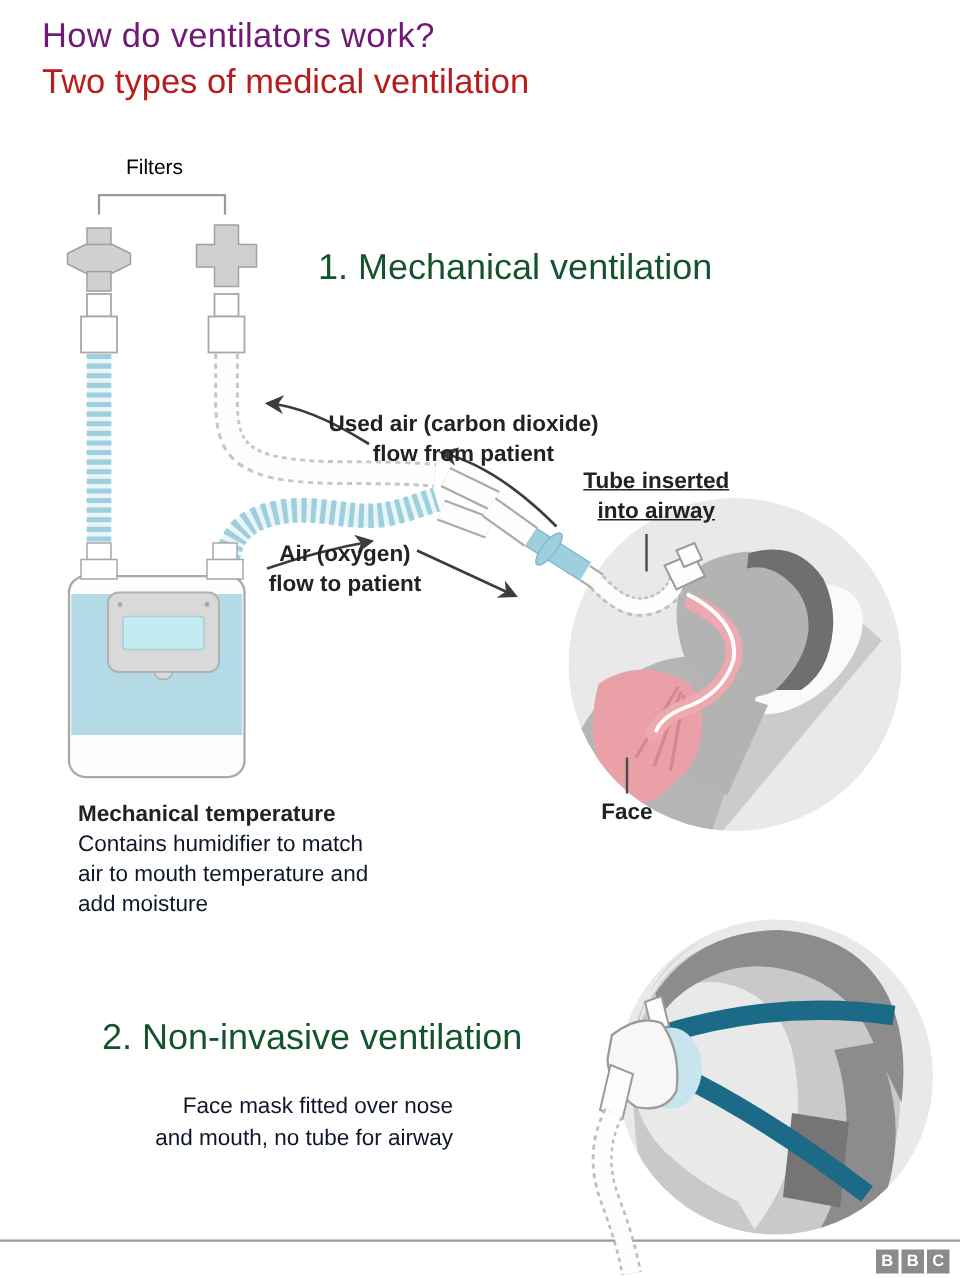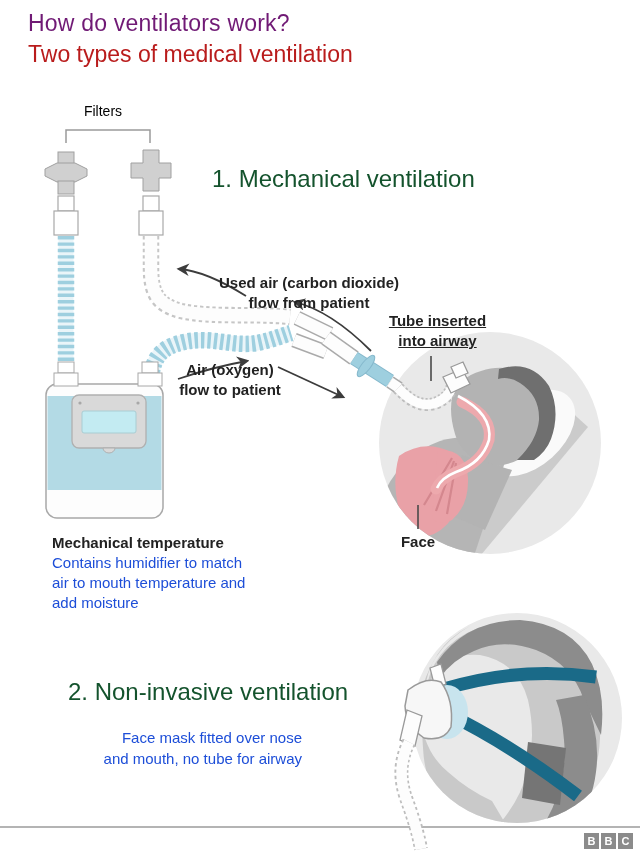--- a/index.html
+++ b/index.html
@@ -3,21 +3,21 @@
 <meta charset="utf-8">
 <style>
   html,body{margin:0;padding:0;background:#fff;}
   #canvas{position:relative;width:640px;height:852px;background:#ffffff;overflow:hidden;
           font-family:"Liberation Sans","DejaVu Sans",sans-serif;color:#222;}
   .abs{position:absolute;}
   .title{font-size:23px;font-weight:normal;color:#701a75;letter-spacing:.2px;}
   .subtitle{font-size:23px;font-weight:normal;color:#b91c1c;}
   .h-sec{font-size:24px;font-weight:normal;color:#14532d;}
   .lbl{font-size:15px;font-weight:bold;line-height:20px;color:#222;}
-  .txt{font-size:15px;font-weight:normal;line-height:20px;color:#1d4ed8;}
+  .txt{font-size:15px;font-weight:normal;line-height:20px;color:#0f172a;}
   .small{font-size:14px;color:#000000;}
   .center{text-align:center;}
   .line{display:block;}
   svg{position:absolute;left:0;top:0;}
   #bbc{position:absolute;left:584px;top:833px;display:flex;gap:2px;}
   #bbc .box{width:15px;height:16px;background:#8b8b8b;color:#fff;font-size:11px;font-weight:bold;
             display:flex;align-items:center;justify-content:center;font-family:"Liberation Sans",sans-serif;}
 </style>
 </head>
 <body>

